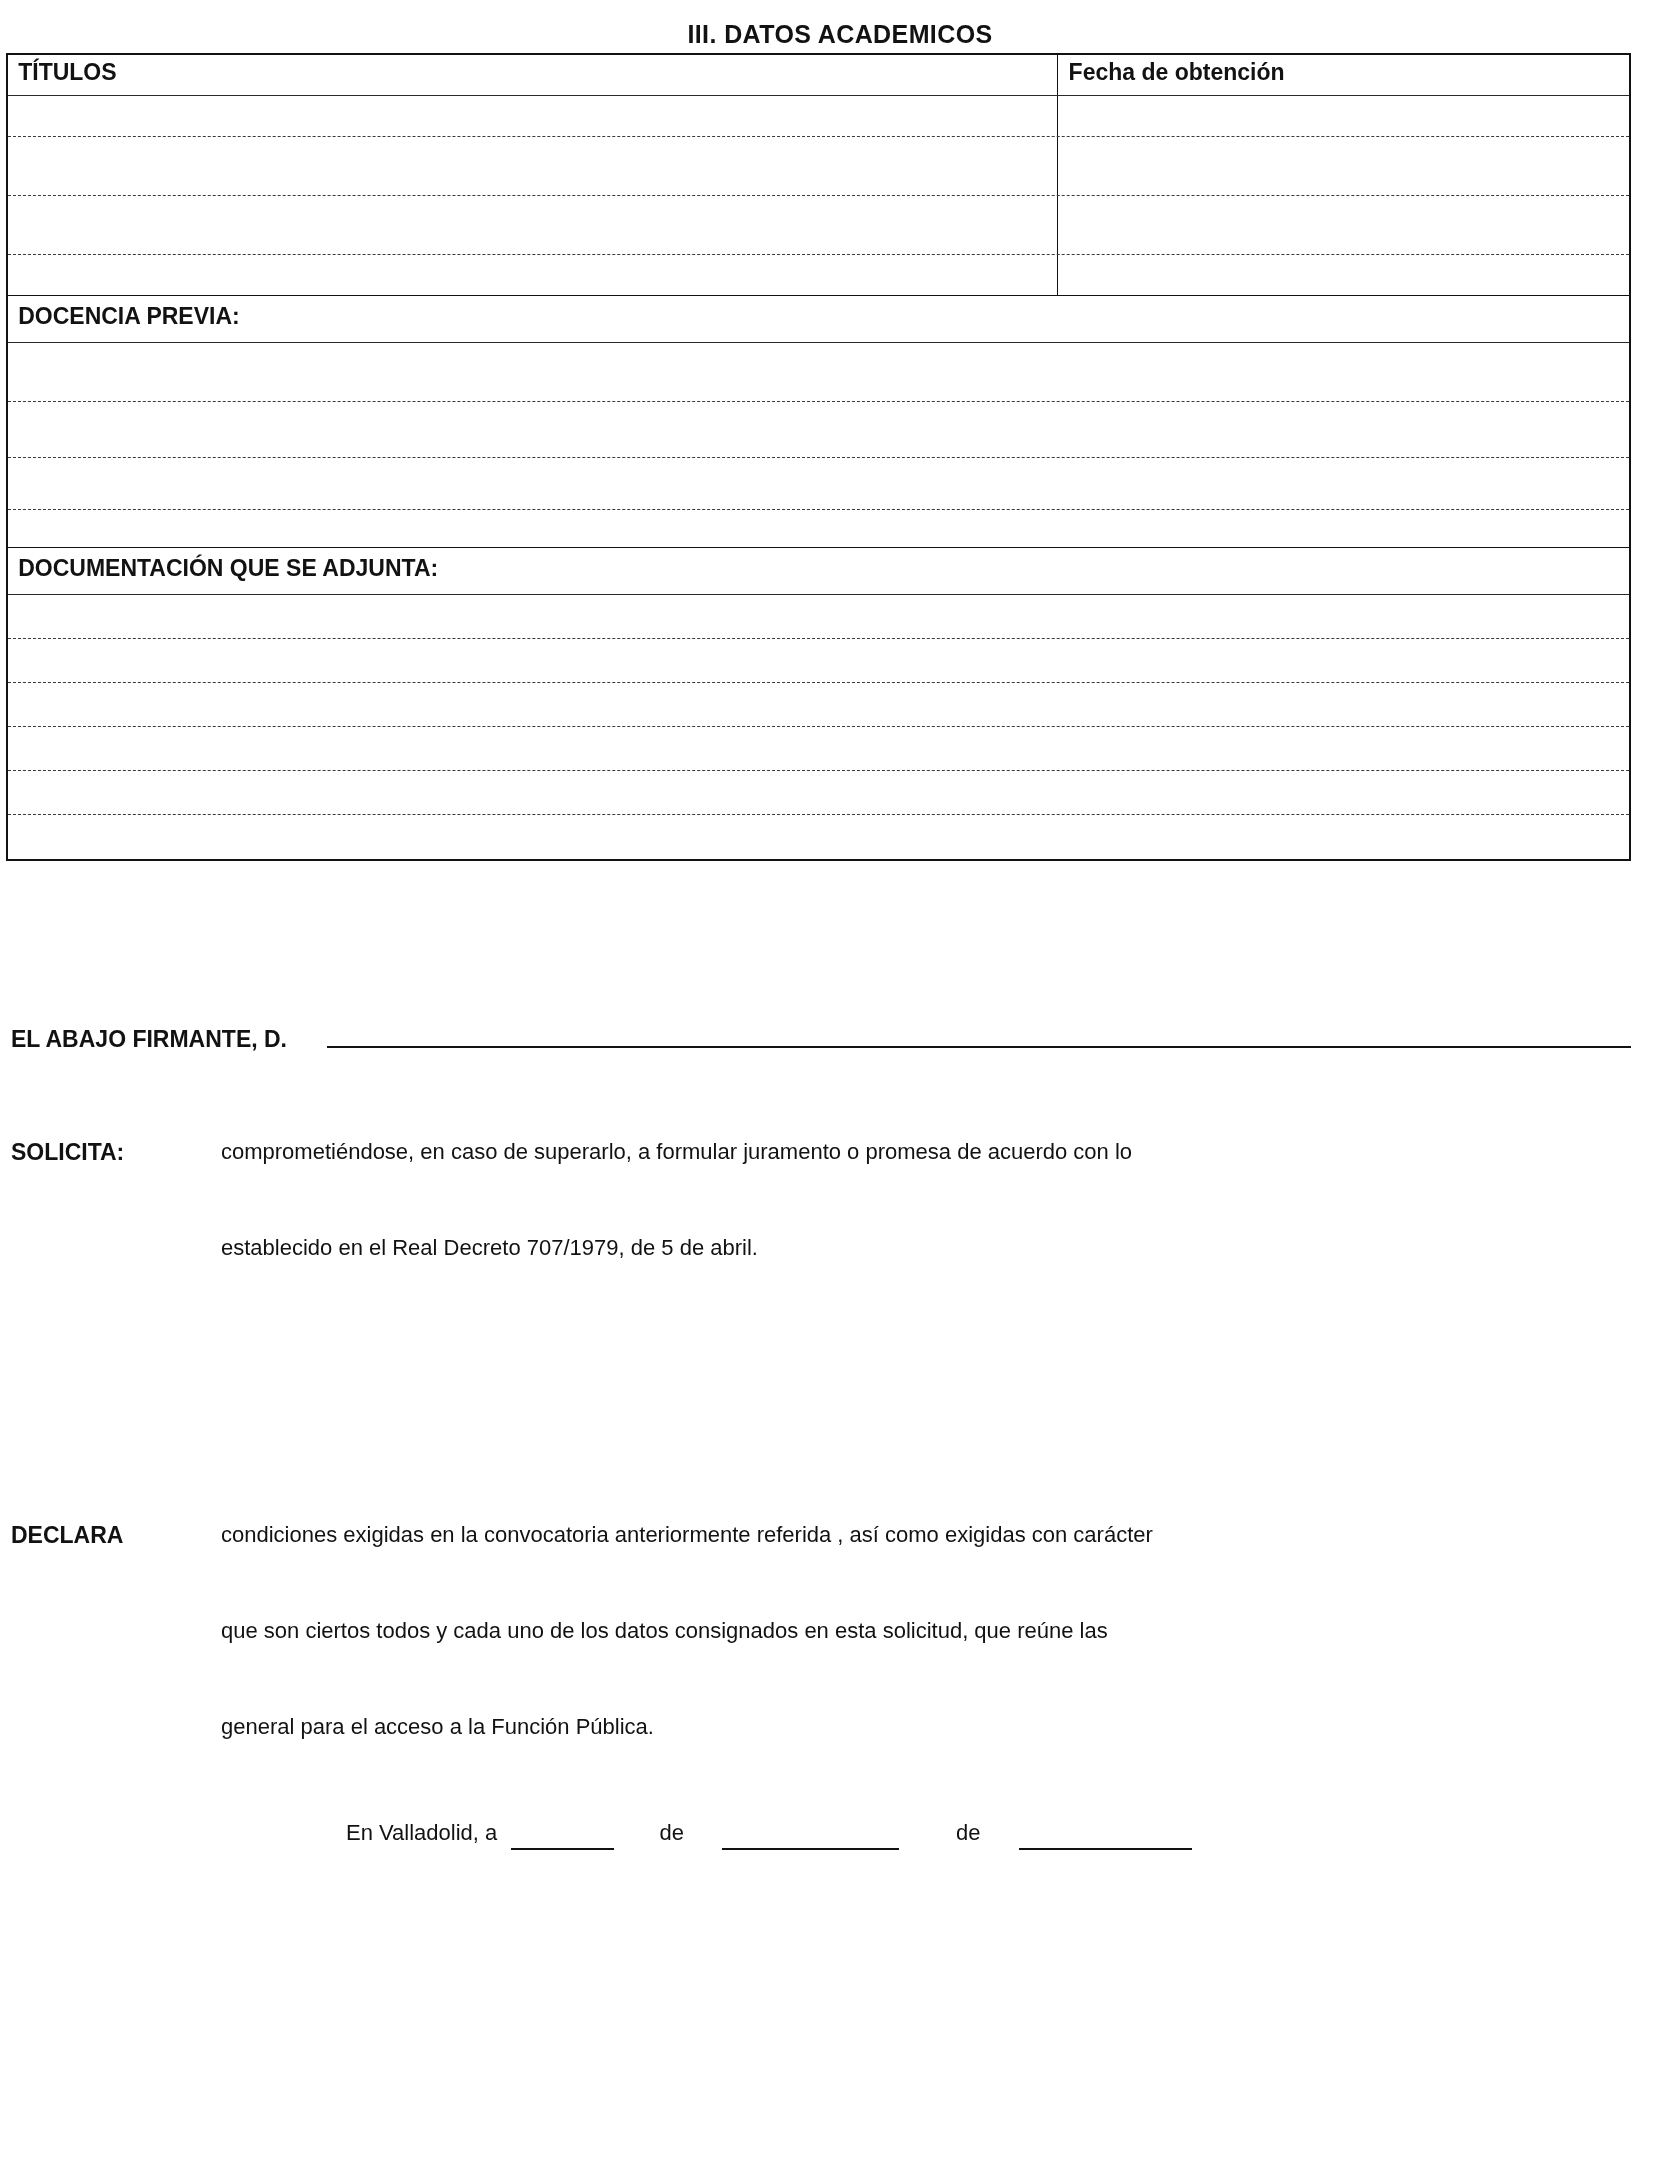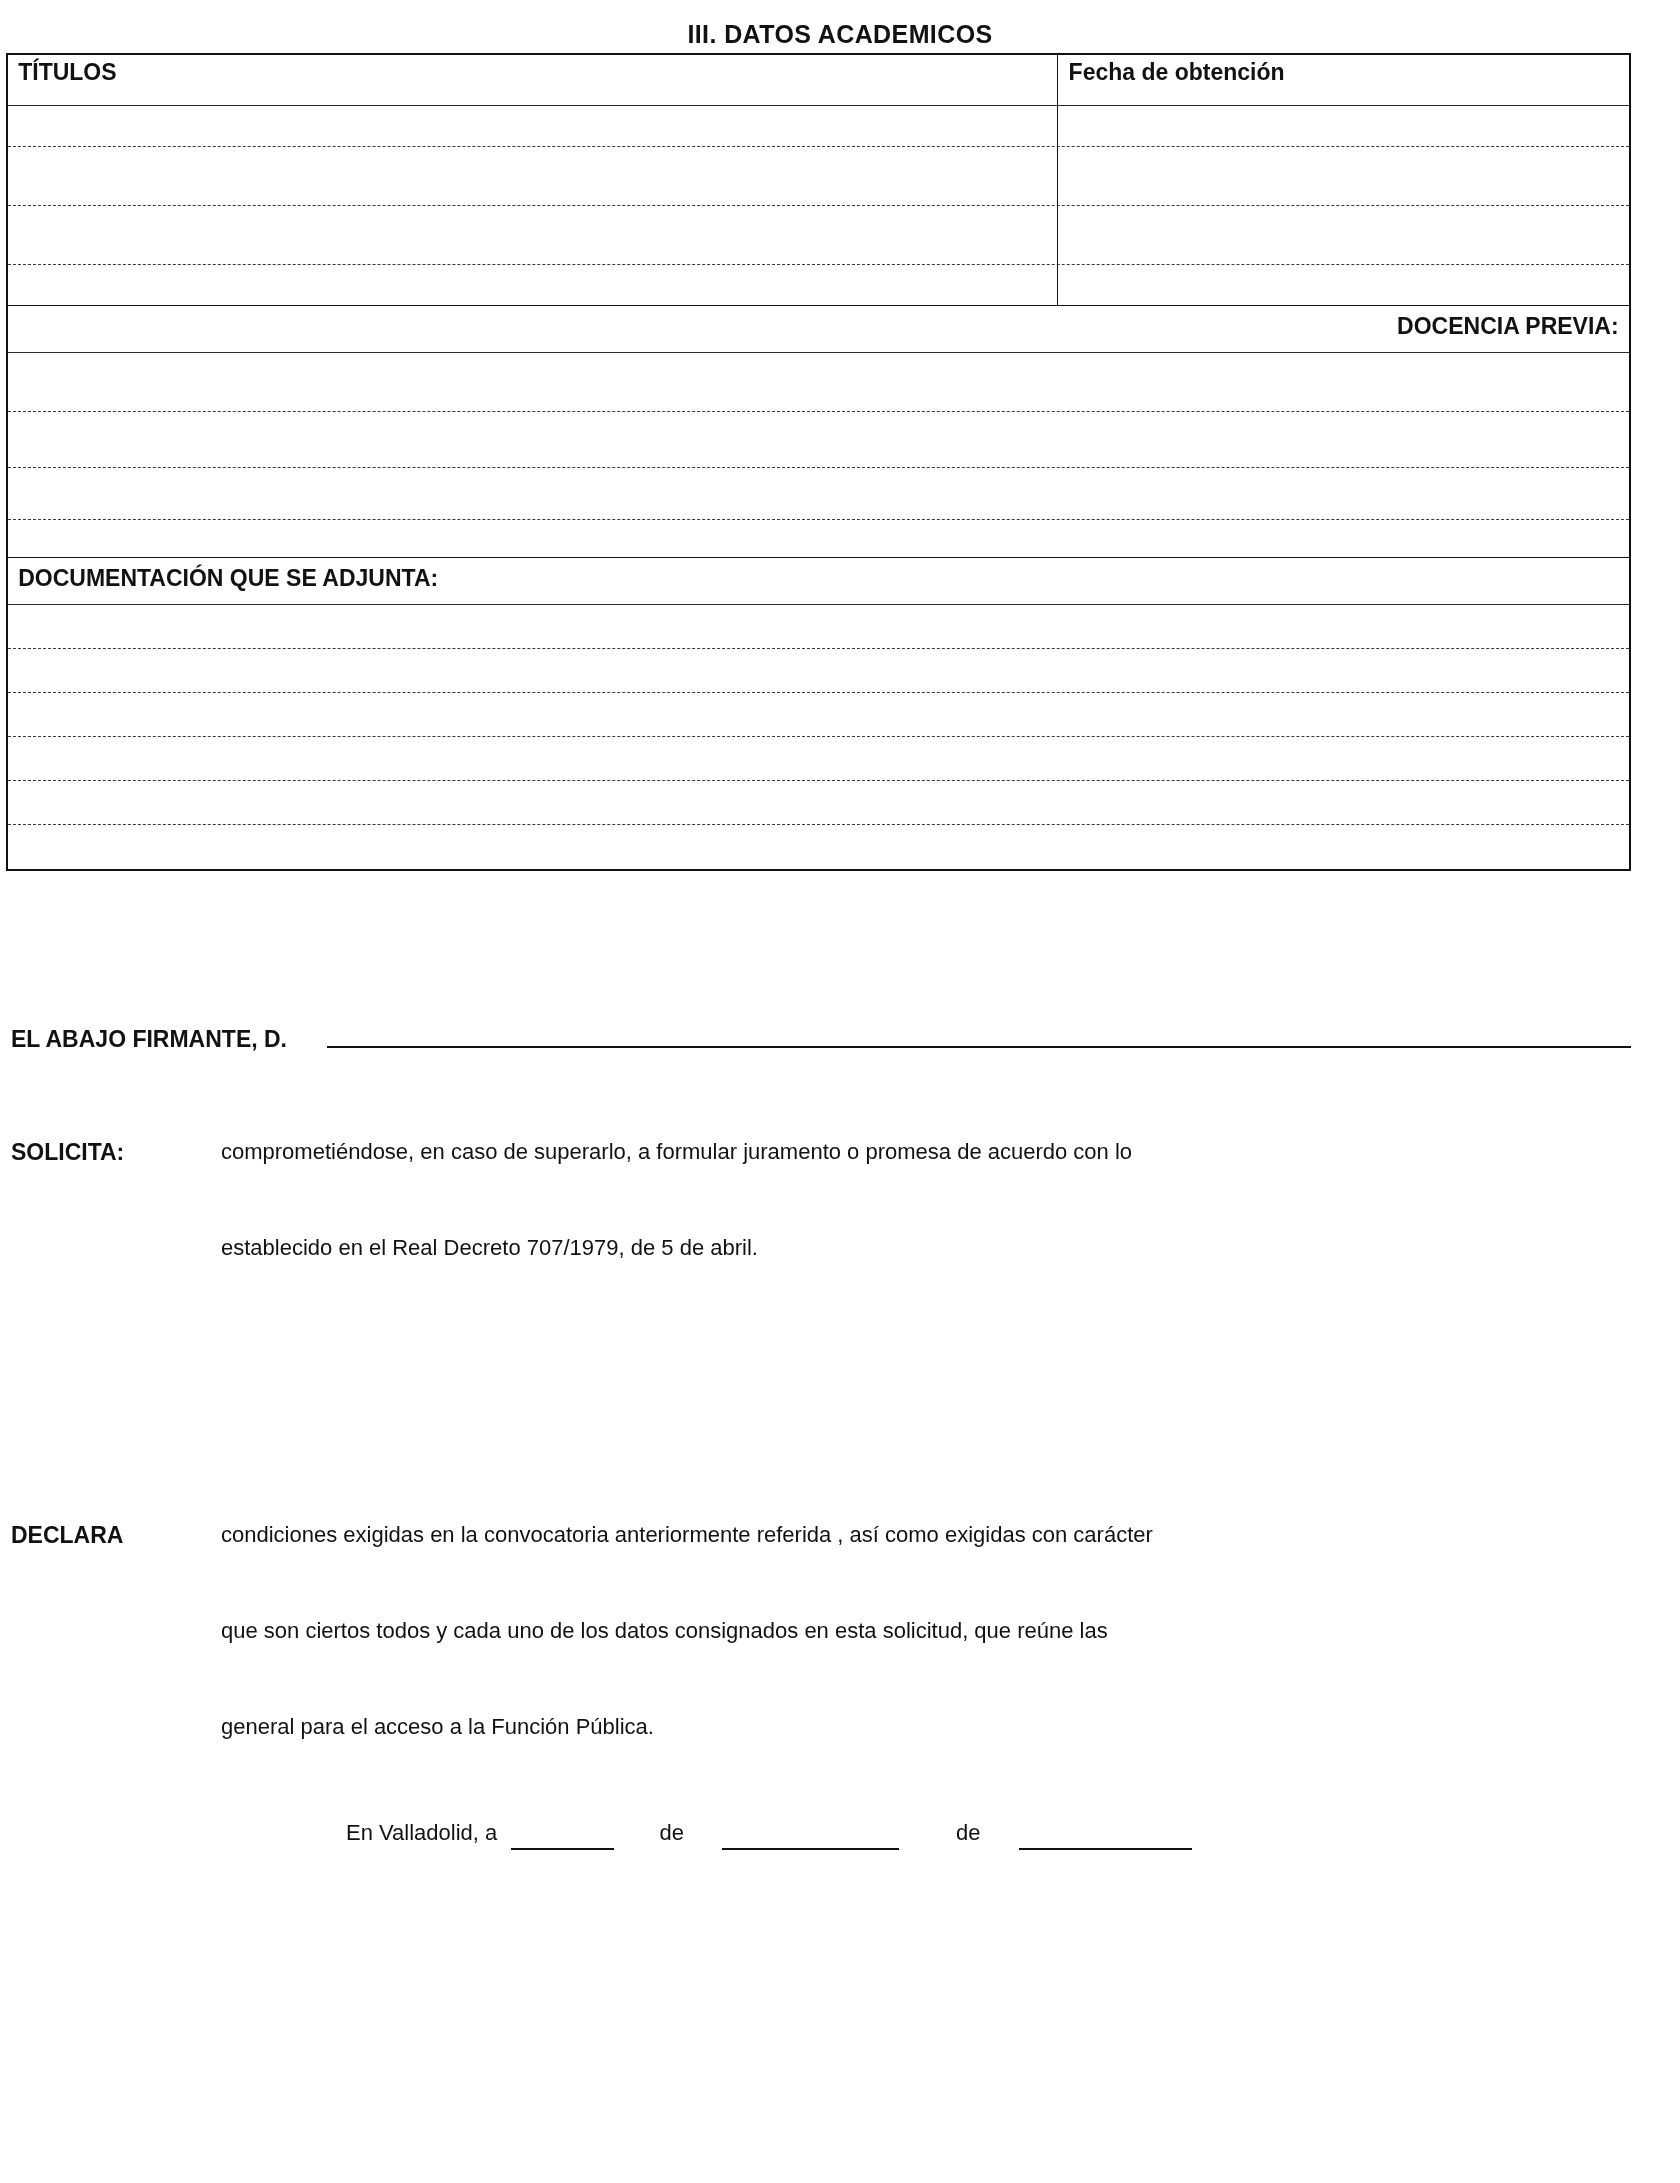--- a/index.html
+++ b/index.html
@@ -106,21 +106,21 @@
 </style>
 </head>
 <body>
 
 <div class="page">
 
   <div class="title">III. DATOS ACADEMICOS</div>
 
   <div class="form-table">
 
-    <div class="trow solid-thin" style="height:51px;">
+    <div class="trow solid-thin" style="height:41px;">
       <div class="cl hdr">TÍTULOS</div>
       <div class="cr hdr">Fecha de obtención</div>
     </div>
 
     <div class="trow" style="height:41px;">
       <div class="cl"></div>
       <div class="cr"></div>
     </div>
     <div class="trow" style="height:59px;">
       <div class="cl"></div>
@@ -128,21 +128,21 @@
     </div>
     <div class="trow" style="height:59px;">
       <div class="cl"></div>
       <div class="cr"></div>
     </div>
     <div class="trow solid" style="height:41px;">
       <div class="cl"></div>
       <div class="cr"></div>
     </div>
 
-    <div class="trow solid-thin" style="height:47px;text-align:right;">
+    <div class="trow solid-thin" style="height:47px;">
       <div class="full hdr">DOCENCIA PREVIA:</div>
     </div>
     <div class="trow" style="height:59px;">
         <div class="full"></div>
       </div>
     <div class="trow" style="height:56px;">
         <div class="full"></div>
       </div>
     <div class="trow" style="height:52px;">
         <div class="full"></div>

